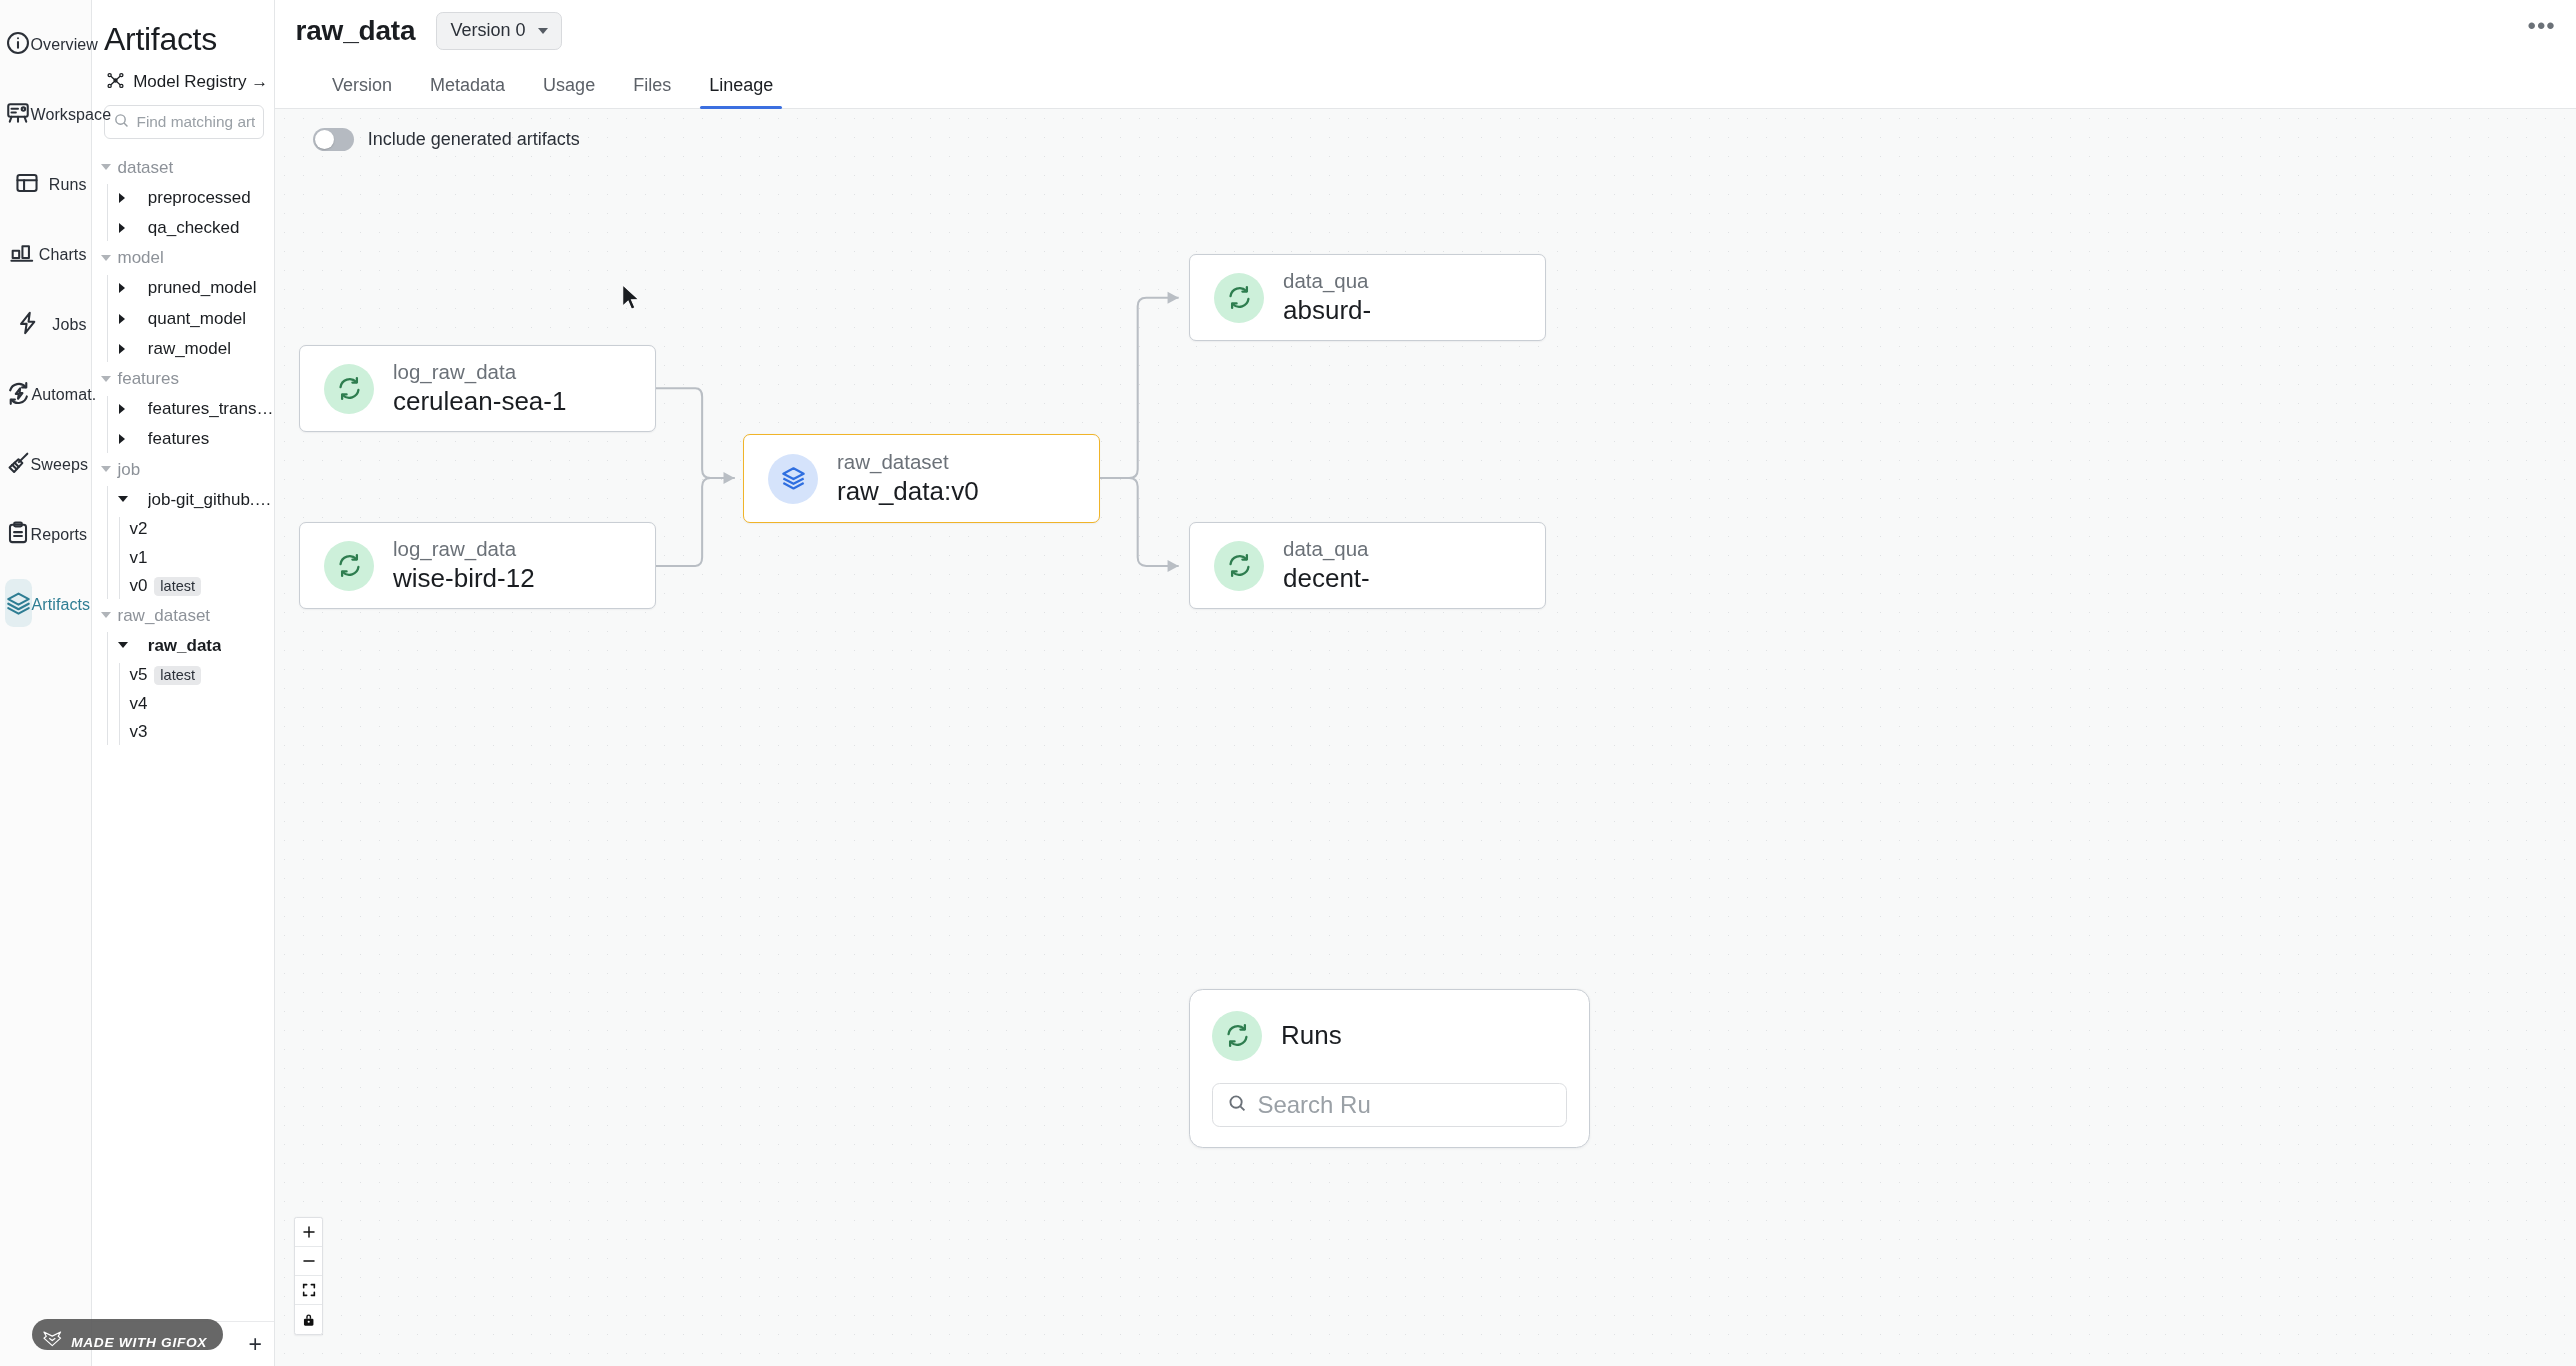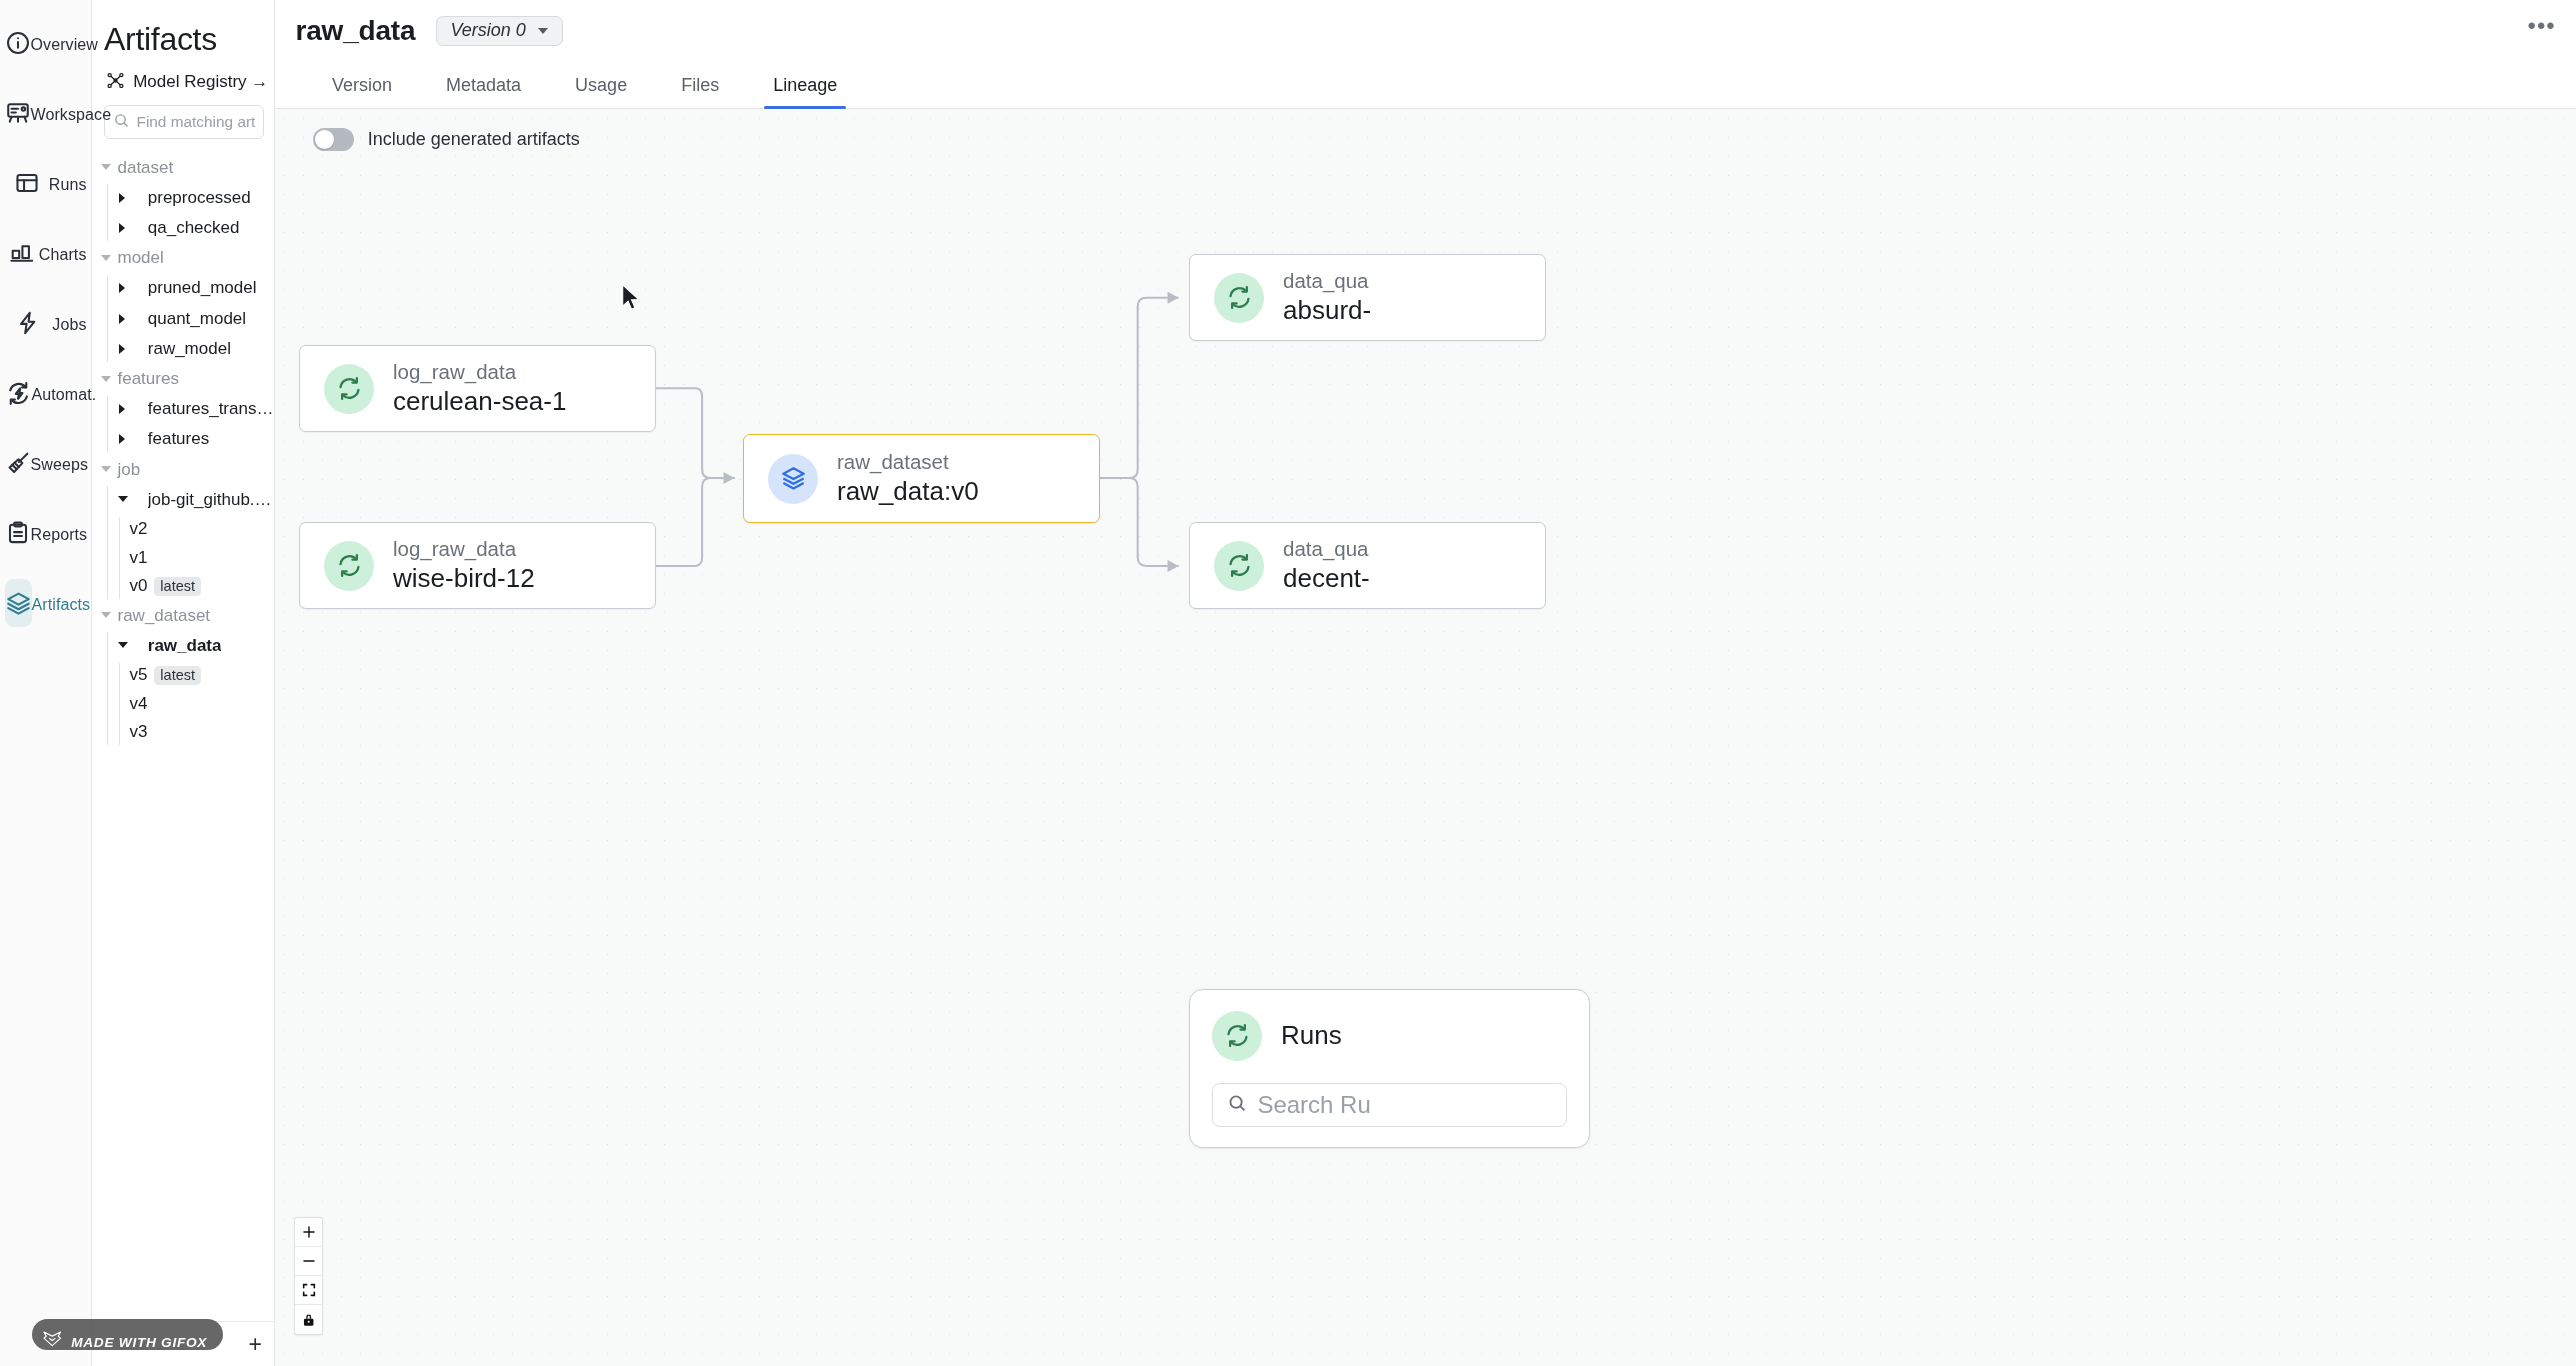--- a/index.html
+++ b/index.html
@@ -130,34 +130,34 @@
 
   
   .main { flex: 1; min-width: 0; display: flex; flex-direction: column; background: #fff; position: relative; }
   .main-head {
     height: 61px; display: flex; align-items: center;
     padding: 0 20.5px 0 20.5px; gap: 20.5px;
     background: #fff;
   }
   .art-title { font-size: 28px; font-weight: 700; color: #1a1d21; letter-spacing: -0.2px; }
   .ver-btn {
-    height: 30px; min-width: 101px;
+    height: 38px; min-width: 101px;
     border: 0.9px solid #d8dadd; border-radius: 6.8px;
     background: #f1f2f3;
     display: flex; align-items: center; justify-content: center; gap: 12px;
-    padding: 0 13.7px; cursor: pointer; font-style: italic;
+    padding: 0 13.7px; cursor: pointer;
   }
   .ver-btn .lbl { font-size: 18px; color: #2b3038; }
   .caret-dn { width: 0; height: 0; border-left: 5.1px solid transparent; border-right: 5.1px solid transparent; border-top: 6px solid #555b63; }
   .dots {
     margin-left: auto; font-size: 24px; color: #6b7178; letter-spacing: 0.9px;
     cursor: pointer; line-height: 1; padding-bottom: 8.5px;
   }
   .tabs {
-    height: 48px; display: flex; align-items: flex-end; gap: 16px;
+    height: 48px; display: flex; align-items: flex-end; gap: 0;
     border-bottom: 0.9px solid #e4e6e8;
     padding-left: 38px;
   }
   .tab {
     font-size: 18px; color: #5c6168;
     padding: 0 19px 12px; cursor: pointer; position: relative;
   }
   .tab.active { color: #1a1d21; }
   .tab.active:after {
     content: ""; position: absolute; left: 10.2px; right: 10.2px; bottom: -0.9px;

